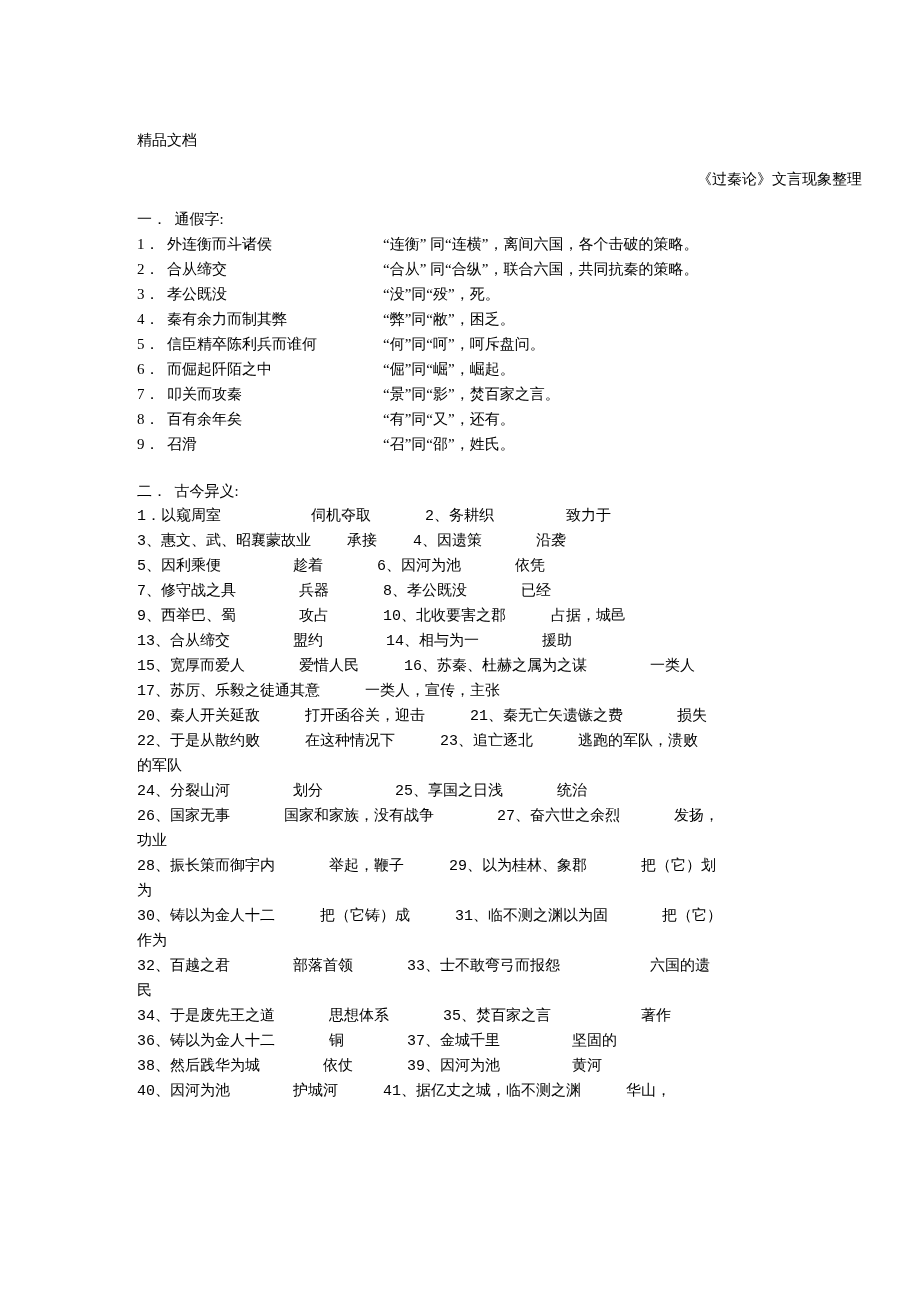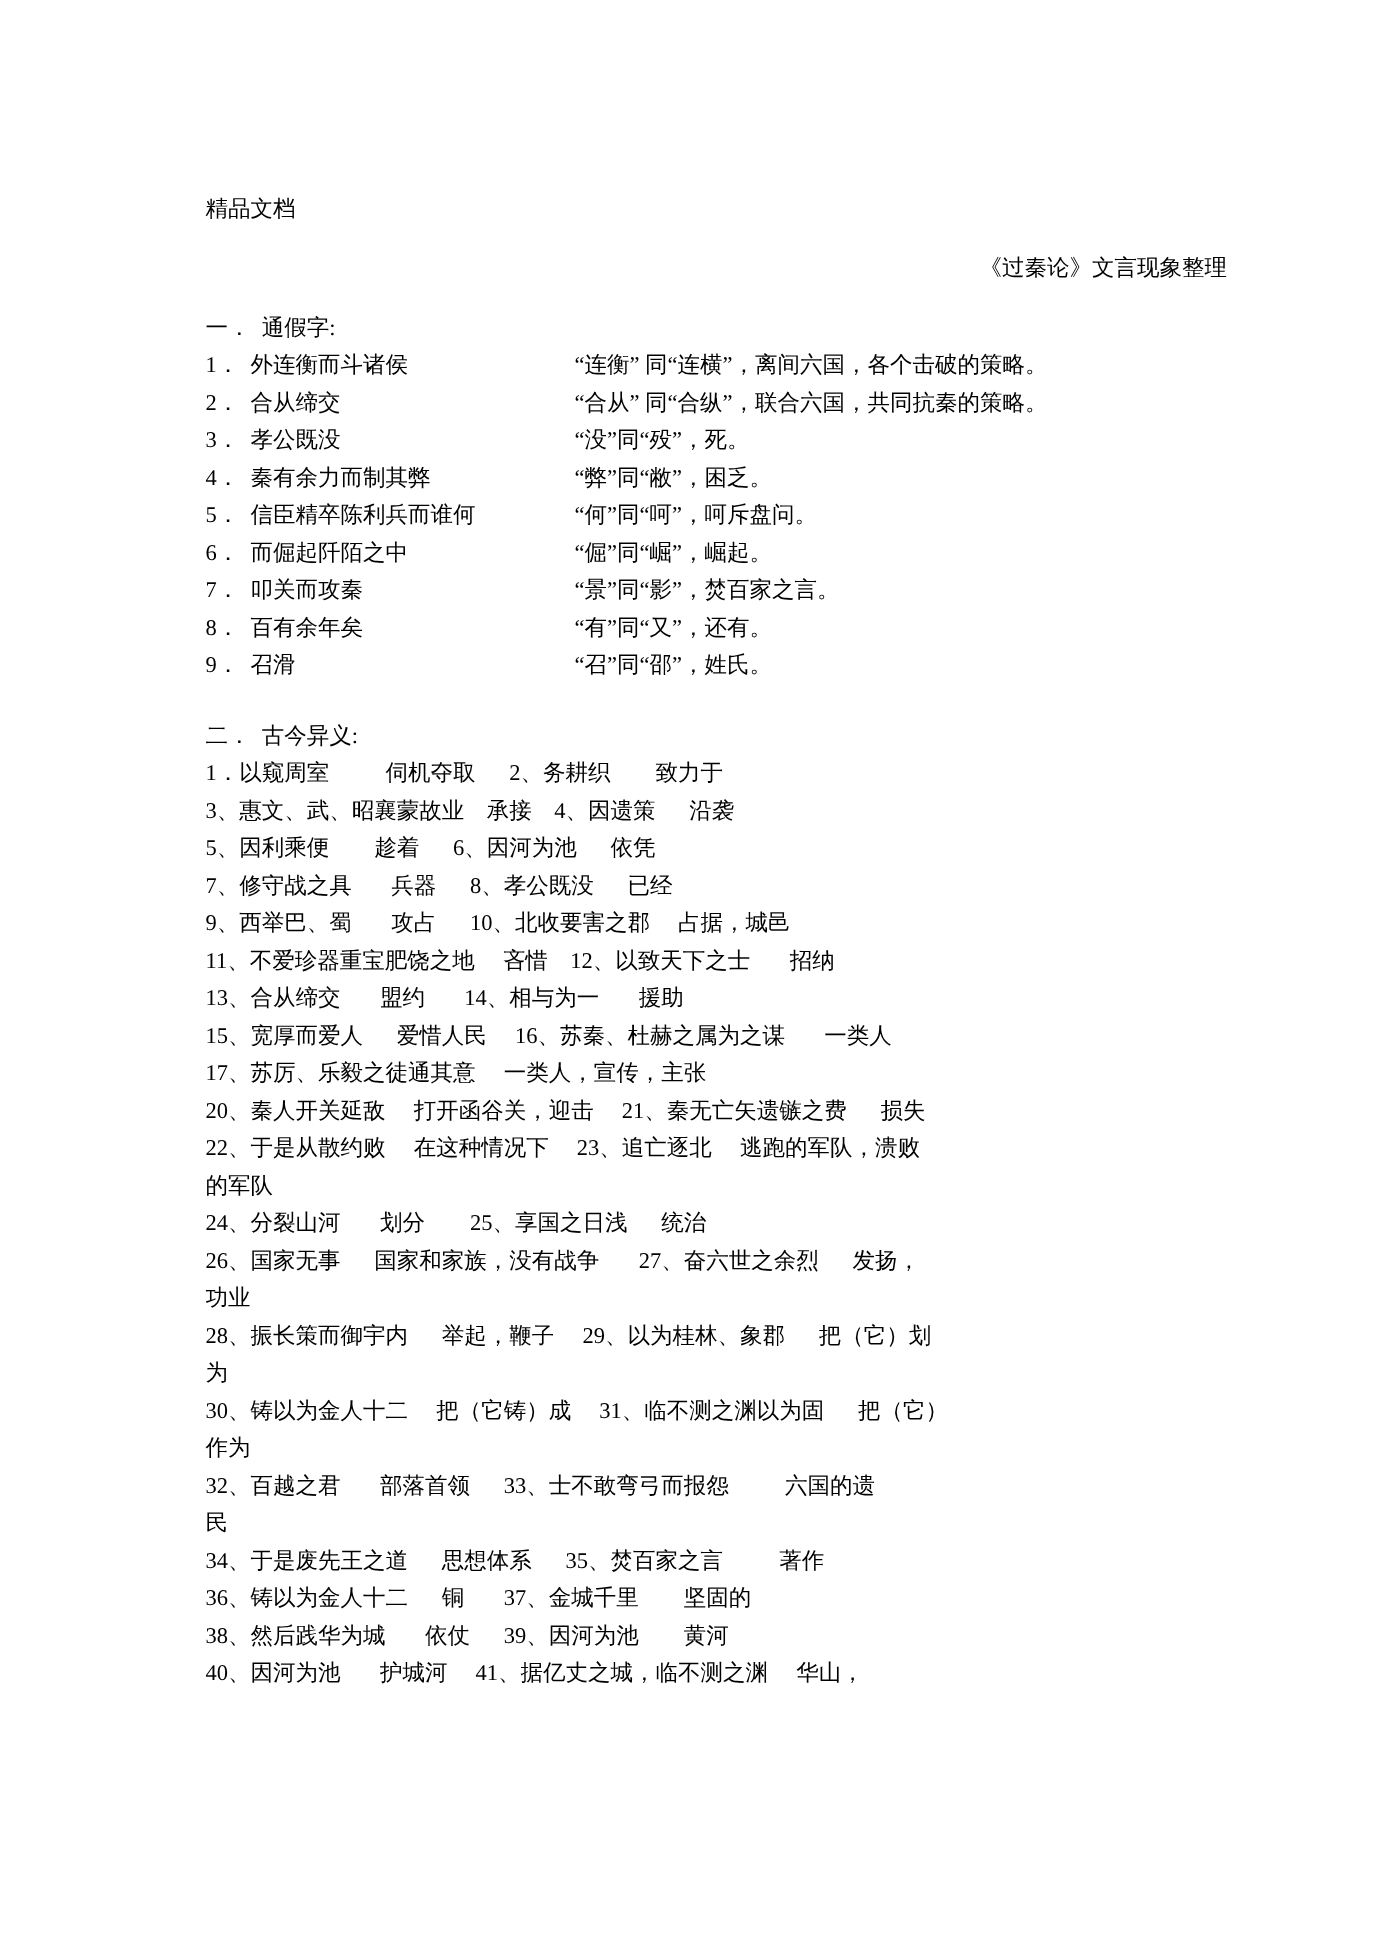--- a/index.html
+++ b/index.html
@@ -6,30 +6,30 @@
   html, body { background: #ffffff; }
   body {
     width: 920px;
     height: 1303px;
     overflow: hidden;
     font-family: "Liberation Serif", "DejaVu Serif", serif;
     font-size: 15px;
     line-height: 25px;
     color: #000000;
   }
-  .page { padding: 128px 102px 0 137px; }
+  .page { padding: 128px 58px 0 137px; }
   .line { white-space: pre-wrap; }
   .doc-header { margin-bottom: 14px; }
   .doc-title { margin-bottom: 15px; text-align: right; }
   .s1-row { display: flex; white-space: pre-wrap; }
   .s1-num { flex: 0 0 30px; }
   .s1-term { flex: 0 0 216px; }
   .s1-note { flex: 1; font-family: Liberation Serif, serif; }
   .s2-heading { margin-top: 22px; }
-  .s2-line { white-space: pre-wrap; }
+  .s2-line { white-space: pre-wrap; font-family: Liberation Mono, monospace; }
 </style>
 </head>
 <body>
 
 <div class="page">
   <div class="line doc-header">精品文档</div>
   <div class="line doc-title">《过秦论》文言现象整理</div>
 
   <div class="line s1-heading">一．  通假字:</div>
   <div>
@@ -44,21 +44,20 @@
       <div class="s1-row"><span class="s1-num">9．</span><span class="s1-term">召滑</span><span class="s1-note">“召”同“邵”，姓氏。</span></div>
     </div>
 
   <div class="line s2-heading">二．  古今异义:</div>
   <div>
       <div class="s2-line">1．以窥周室          伺机夺取      2、务耕织        致力于</div>
       <div class="s2-line">3、惠文、武、昭襄蒙故业    承接    4、因遗策      沿袭</div>
       <div class="s2-line">5、因利乘便        趁着      6、因河为池      依凭</div>
       <div class="s2-line">7、修守战之具       兵器      8、孝公既没      已经</div>
       <div class="s2-line">9、西举巴、蜀       攻占      10、北收要害之郡     占据，城邑</div>
-      <div class="s2-line">11、不爱珍器重宝肥饶之地     吝惜    12、以致天下之士       招纳</div>
       <div class="s2-line">13、合从缔交       盟约       14、相与为一       援助</div>
       <div class="s2-line">15、宽厚而爱人      爱惜人民     16、苏秦、杜赫之属为之谋       一类人</div>
       <div class="s2-line">17、苏厉、乐毅之徒通其意     一类人，宣传，主张</div>
       <div class="s2-line">20、秦人开关延敌     打开函谷关，迎击     21、秦无亡矢遗镞之费      损失</div>
       <div class="s2-line">22、于是从散约败     在这种情况下     23、追亡逐北     逃跑的军队，溃败</div>
       <div class="s2-line">的军队</div>
       <div class="s2-line">24、分裂山河       划分        25、享国之日浅      统治</div>
       <div class="s2-line">26、国家无事      国家和家族，没有战争       27、奋六世之余烈      发扬，</div>
       <div class="s2-line">功业</div>
       <div class="s2-line">28、振长策而御宇内      举起，鞭子     29、以为桂林、象郡      把（它）划</div>

